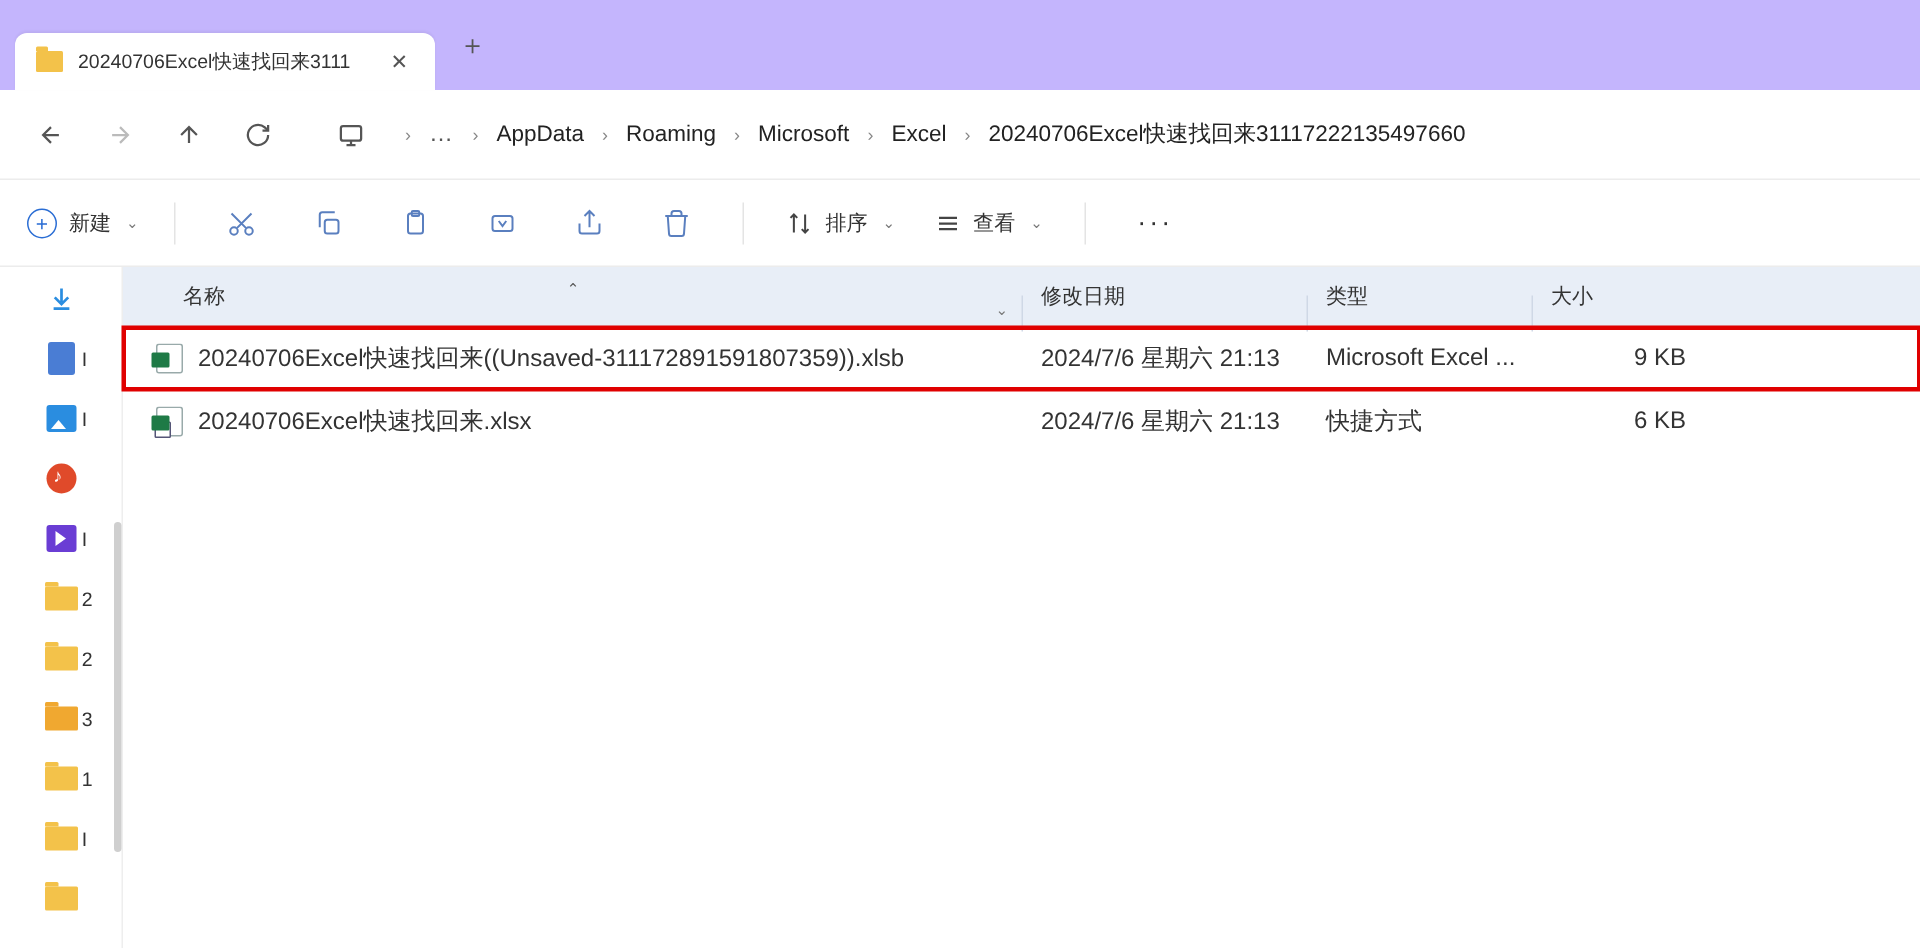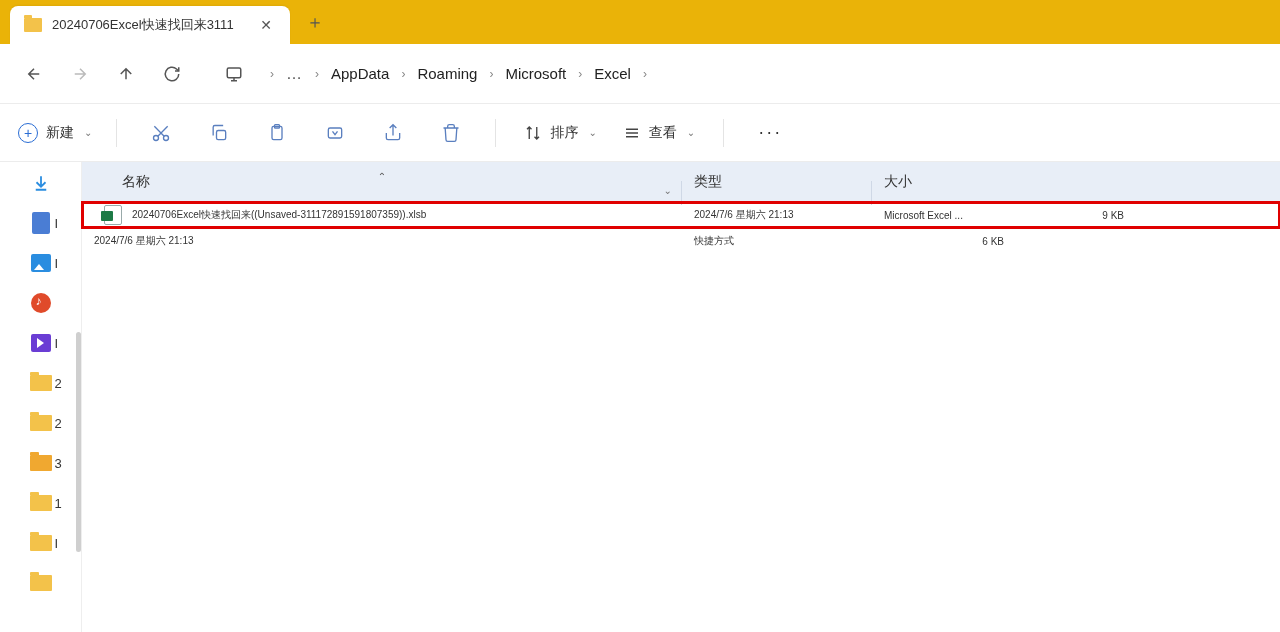--- a/index.html
+++ b/index.html
@@ -1,19 +1,19 @@
 <!DOCTYPE html>
 <html><head>
 <meta charset="utf-8">
 <style>
 * { margin: 0; padding: 0; box-sizing: border-box; font-family: "Segoe UI", "Microsoft YaHei", sans-serif; }
 body { background: #ffffff; width: 1280px; height: 632px; overflow: hidden; color: #1a1a1a; }
 
 
-.tab-bar { height: 44px; background: #eab308; display: flex; align-items: flex-end; padding-left: 10px; }
+.tab-bar { height: 60px; background: #c4b5fd; display: flex; align-items: flex-end; padding-left: 10px; }
 .tab { height: 38px; background: #ffffff; border-radius: 8px 8px 0 0; display: flex; align-items: center; padding: 0 14px; gap: 10px; min-width: 280px; position: relative; box-shadow: 0 -1px 2px rgba(0,0,0,0.05); }
 .tab .folder-icon { width: 18px; height: 14px; background: #f3c24a; border-radius: 1px; position: relative; }
 .tab .folder-icon::before { content: ""; position: absolute; top: -3px; left: 0; width: 8px; height: 3px; background: #f3c24a; border-radius: 1px 1px 0 0; }
 .tab-title { font-size: 13px; color: #333; flex: 1; white-space: nowrap; overflow: hidden; text-overflow: ellipsis; }
 .tab-close { font-size: 14px; color: #555; cursor: pointer; padding: 2px 4px; }
 .new-tab { color: #555; font-size: 18px; padding: 0 16px; cursor: pointer; align-self: center; }
 
 
 .nav-bar { height: 60px; display: flex; align-items: center; padding: 0 14px; gap: 6px; border-bottom: 1px solid #ececec; }
 .nav-btn { width: 40px; height: 40px; display: flex; align-items: center; justify-content: center; border-radius: 4px; cursor: pointer; color: #555; }
@@ -58,21 +58,21 @@
 
 
 .file-area { flex: 1; }
 .columns { display: grid; grid-template-columns: 600px 190px 150px 120px; height: 40px; align-items: center; background: #e8eef7; font-size: 14px; color: #333; position: relative; border-bottom: 1px solid #dde4ee; }
 .col { padding-left: 12px; position: relative; }
 .col.name { padding-left: 40px; }
 .col-sort-up { position: absolute; left: 50%; top: -2px; transform: translateX(-50%); font-size: 10px; color: #555; }
 .col-chev { position: absolute; right: 10px; top: 12px; font-size: 10px; color: #777; }
 .col-sep { position: absolute; right: 0; top: 8px; width: 1px; height: 24px; background: #cfd8e6; }
 
-.row { display: grid; grid-template-columns: 600px 190px 150px 120px; height: 26px; align-items: center; font-size: 10px; color: #333; position: relative; }
+.row { display: grid; grid-template-columns: 600px 190px 150px 120px; height: 42px; align-items: center; font-size: 16px; color: #333; position: relative; }
 .row.highlighted { outline: 3px solid #e00000; outline-offset: -2px; }
 .cell { padding-left: 12px; white-space: nowrap; overflow: hidden; text-overflow: ellipsis; }
 .cell.name { display: flex; align-items: center; gap: 10px; padding-left: 22px; }
 .cell.size { text-align: right; padding-right: 18px; }
 .xl-icon { display: inline-block; width: 18px; height: 20px; background: #fff; border: 1px solid #9aa; border-radius: 2px; position: relative; }
 .xl-icon::after { content: ""; position: absolute; left: -4px; top: 5px; width: 12px; height: 10px; background: #1e7a46; border-radius: 1px; }
 .xl-icon.shortcut::before { content: ""; position: absolute; bottom: -2px; left: -2px; width: 9px; height: 9px; background: #fff; border: 1px solid #557; border-radius: 1px; }
 </style>
 </head>
 <body>
@@ -120,20 +120,21 @@
     <span class="crumb-ellipsis">…</span>
     <span class="crumb-sep">›</span>
     <span class="crumb">AppData</span>
     <span class="crumb-sep">›</span>
     <span class="crumb">Roaming</span>
     <span class="crumb-sep">›</span>
     <span class="crumb">Microsoft</span>
     <span class="crumb-sep">›</span>
     <span class="crumb">Excel</span>
     <span class="crumb-sep">›</span>
+    <span class="crumb">20240706Excel快速找回来31117222135497660</span>
   </div>
 </div>
 
 <div class="toolbar">
   <div class="tb-new">
     <span class="tb-new-icon">+</span>
     <span>新建</span>
     <span class="tb-chev">⌄</span>
   </div>
   <div class="tb-divider"></div>
@@ -242,33 +243,38 @@
   </div>
 
   <div class="file-area">
     <div class="columns">
       <div class="col name">
         <span class="col-sort-up">⌃</span>
         <span>名称</span>
         <span class="col-chev">⌄</span>
         <span class="col-sep"></span>
       </div>
+      <div class="col"><span>修改日期</span><span class="col-sep"></span></div>
       <div class="col"><span>类型</span><span class="col-sep"></span></div>
       <div class="col"><span>大小</span></div>
     </div>
 
     <div class="row highlighted">
       <div class="cell name">
         <span class="xl-icon"></span>
         <span>20240706Excel快速找回来((Unsaved-311172891591807359)).xlsb</span>
       </div>
       <div class="cell">2024/7/6 星期六 21:13</div>
       <div class="cell">Microsoft Excel ...</div>
       <div class="cell size">9 KB</div>
     </div>
 
     <div class="row">
+      <div class="cell name">
+        <span class="xl-icon shortcut"></span>
+        <span>20240706Excel快速找回来.xlsx</span>
+      </div>
       <div class="cell">2024/7/6 星期六 21:13</div>
       <div class="cell">快捷方式</div>
       <div class="cell size">6 KB</div>
     </div>
   </div>
 </div>
 
 </body></html>

